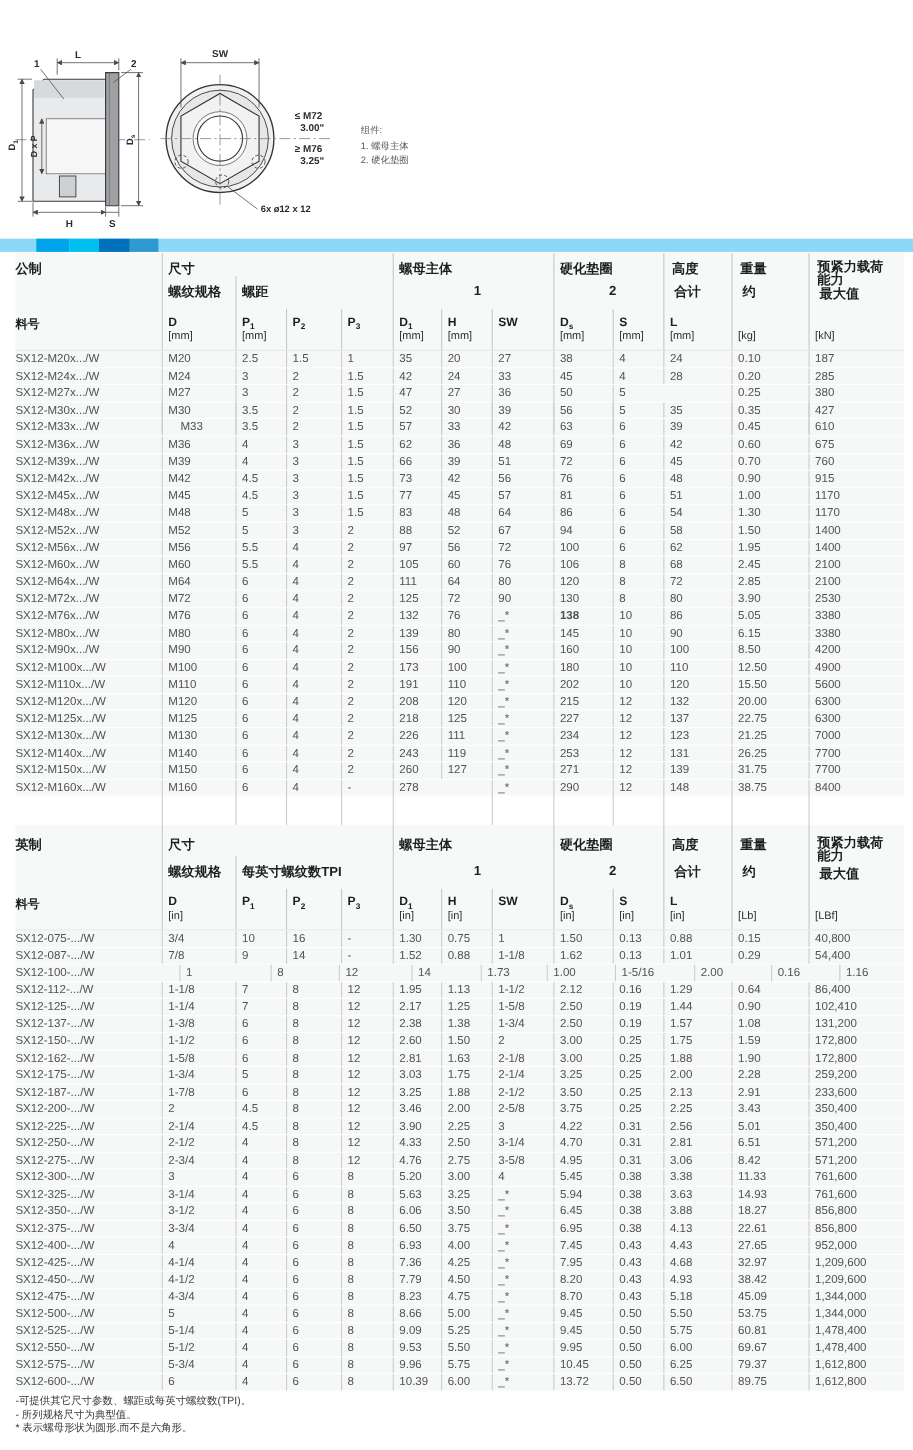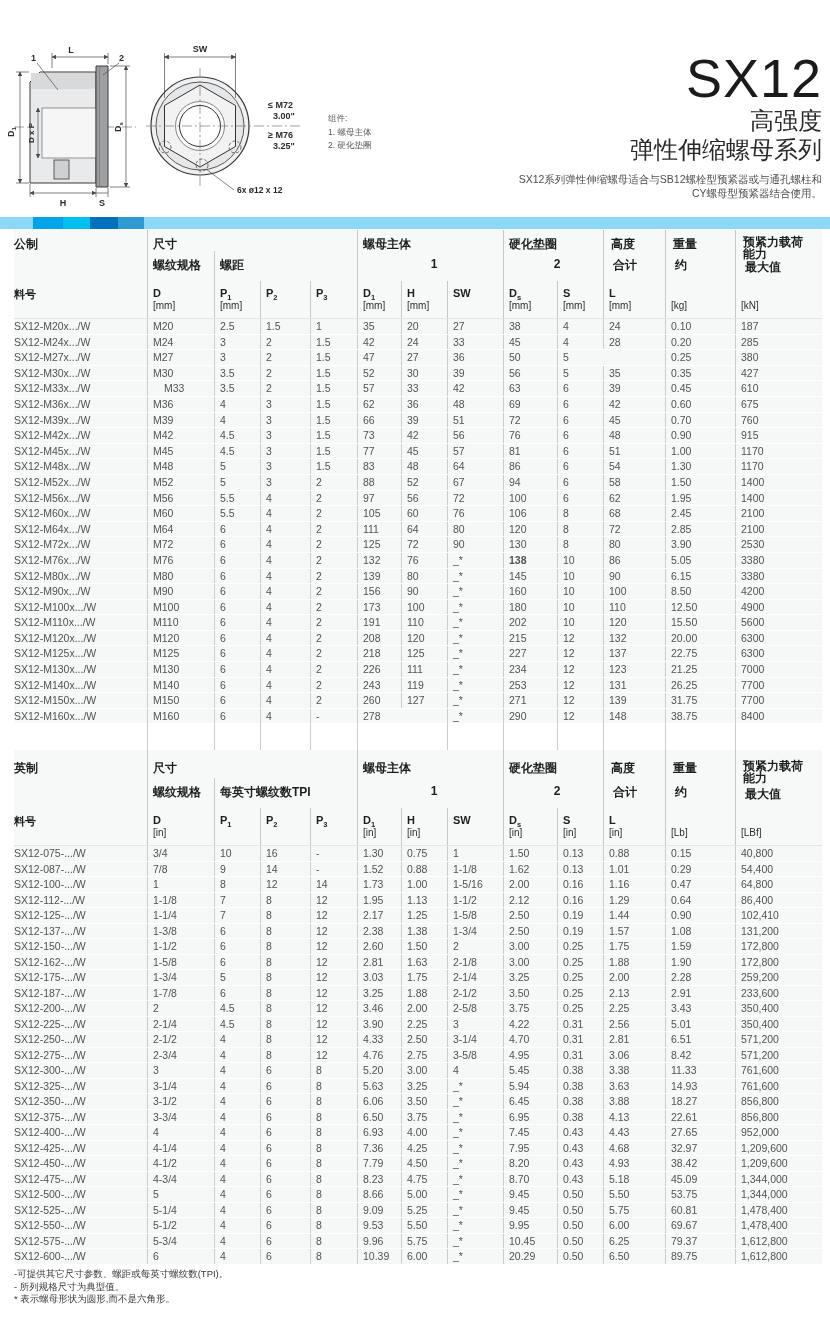--- a/index.html
+++ b/index.html
@@ -123,29 +123,20 @@
       <text x="273" y="109" font-size="9" font-weight="bold" fill="#2b2b2d">3.25"</text>
     </g>
   </svg>
 
   <div class="legend">
     <div>组件:</div>
     <div>1. 螺母主体</div>
     <div>2. 硬化垫圈</div>
   </div>
 
-  <div class="title-block">
-    <div class="product-title">SX12</div>
-    <div class="product-sub">高强度</div>
-    <div class="product-sub">弹性伸缩螺母系列</div>
-    <div class="product-desc">
-      <div>SX12系列弹性伸缩螺母适合与SB12螺栓型预紧器或与通孔螺柱和</div>
-      <div>CY螺母型预紧器结合使用。</div>
-    </div>
-  </div>
 
   <div id="top-bar" style="background: rgb(142, 216, 247);">
       <div class="bar-seg" style="left: 33px; width: 30px; background: rgb(0, 164, 233);"></div>
       <div class="bar-seg" style="left: 63px; width: 27px; background: rgb(0, 192, 240);"></div>
       <div class="bar-seg" style="left: 90px; width: 28px; background: rgb(0, 114, 189);"></div>
       <div class="bar-seg" style="left: 118px; width: 26px; background: rgb(47, 153, 212);"></div>
     </div>
 
   <div class="dtable" id="metric-table">
     <div class="thead" style="height: 88px;">
@@ -664,21 +655,21 @@
           <div class="td" style="line-height: 14.5px;">-</div>
           <div class="td" style="line-height: 14.5px;">1.52</div>
           <div class="td" style="line-height: 14.5px;">0.88</div>
           <div class="td" style="line-height: 14.5px;">1-1/8</div>
           <div class="td" style="line-height: 14.5px;">1.62</div>
           <div class="td" style="line-height: 14.5px;">0.13</div>
           <div class="td" style="line-height: 14.5px;">1.01</div>
           <div class="td" style="line-height: 14.5px;">0.29</div>
           <div class="td" style="line-height: 14.5px;">54,400</div>
         </div>
-        <div class="trow" style="height: 15.5px;">
+        <div class="trow" style="height: 15.5px; gap: 16px;">
           <div class="td" style="line-height: 14.5px;">SX12-100-.../W</div>
           <div class="td" style="line-height: 14.5px;">1</div>
           <div class="td" style="line-height: 14.5px;">8</div>
           <div class="td" style="line-height: 14.5px;">12</div>
           <div class="td" style="line-height: 14.5px;">14</div>
           <div class="td" style="line-height: 14.5px;">1.73</div>
           <div class="td" style="line-height: 14.5px;">1.00</div>
           <div class="td" style="line-height: 14.5px;">1-5/16</div>
           <div class="td" style="line-height: 14.5px;">2.00</div>
           <div class="td" style="line-height: 14.5px;">0.16</div>
@@ -1033,21 +1024,21 @@
         </div>
         <div class="trow" style="height: 15.5px;">
           <div class="td" style="line-height: 14.5px;">SX12-600-.../W</div>
           <div class="td" style="line-height: 14.5px;">6</div>
           <div class="td" style="line-height: 14.5px;">4</div>
           <div class="td" style="line-height: 14.5px;">6</div>
           <div class="td" style="line-height: 14.5px;">8</div>
           <div class="td" style="line-height: 14.5px;">10.39</div>
           <div class="td" style="line-height: 14.5px;">6.00</div>
           <div class="td" style="line-height: 14.5px;">_*</div>
-          <div class="td" style="line-height: 14.5px;">20.29</div>
+          <div class="td" style="line-height: 14.5px;">13.72</div>
           <div class="td" style="line-height: 14.5px;">0.50</div>
           <div class="td" style="line-height: 14.5px;">6.50</div>
           <div class="td" style="line-height: 14.5px;">89.75</div>
           <div class="td" style="line-height: 14.5px;">1,612,800</div>
         </div>
       </div>
   </div>
 
   <div class="footnotes">
     <div>-可提供其它尺寸参数、螺距或每英寸螺纹数(TPI)。</div>

